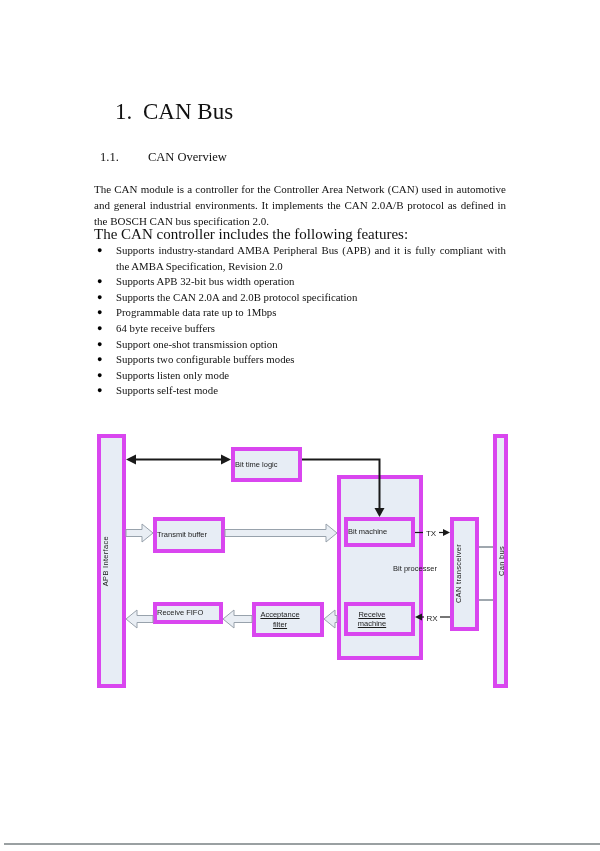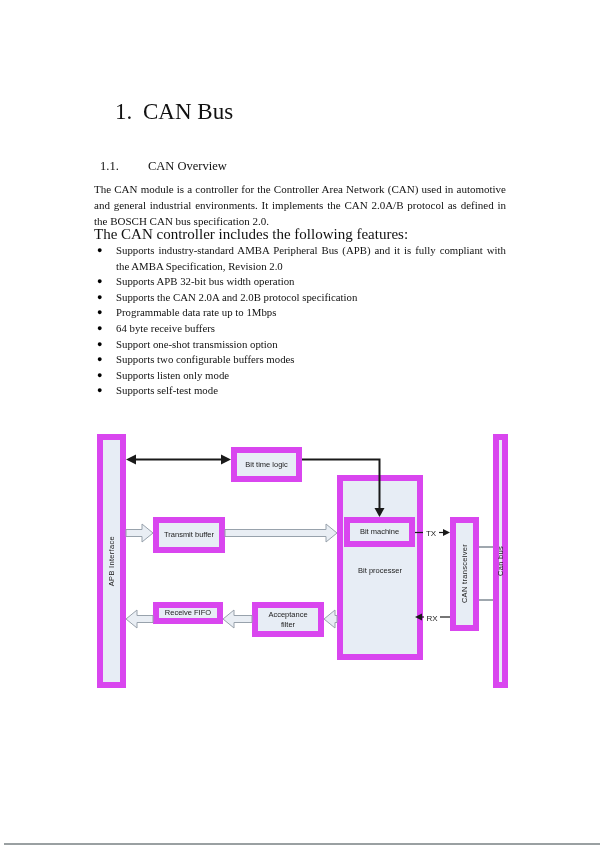--- a/index.html
+++ b/index.html
@@ -17,21 +17,21 @@
     font-size:23px;line-height:28px;font-weight:400;
     display:flex;
   }
   .h1 .num{width:28px;}
   .h2{
     position:absolute;left:100px;
     font-size:12.5px;line-height:16px;font-weight:400;
     display:flex;
   }
   .h2 .num{width:48px;}
-  .h2a{top:158px;align-items:center;}
+  .h2a{top:149px;align-items:center;}
   .h2b{top:412px;}
   .para{
     position:absolute;left:94px;top:161px;width:412px;
     font-size:11px;line-height:16px;text-align:justify;margin-top:20px;
   }
   .intro{
     position:absolute;left:94px;top:227px;width:412px;
     font-size:15px;line-height:15px;
   }
   .features{
@@ -44,40 +44,41 @@
     text-align:justify;
   }
   .features .bullet{
     position:absolute;left:0;top:0px;
     font-size:9px;line-height:15.6px;color:#000;
   }
   
   .dbox{
     position:absolute;
     background:#e7edf5;
-    border:6px solid #d946ef;
+    border:4px solid #d946ef;
     box-sizing:border-box;
-    display:flex;align-items:center;justify-content:center;
+    display:flex;align-items:center;justify-content:flex-start;
     font-family:"Liberation Sans", sans-serif;
     font-size:7.5px;color:#1c1c1c;
     text-align:center;line-height:1.25;
   }
   .dbox.big{align-items:flex-start;}
   .vlabel{
     writing-mode:vertical-rl;
     transform:rotate(180deg);
     white-space:nowrap;
     letter-spacing:0.3px;
   }
   .nowrap{white-space:nowrap;}
   .bp-label{
     position:absolute;left:0;top:85px;width:100%;
     text-align:center;
-  }
-  .wrap48{width:48px;}
+    padding-left:35px;
+  }
+  .wrap48{width:48px;text-decoration:underline;}
   svg.overlay{
     position:absolute;left:0;top:0;z-index:6;
     pointer-events:none;
   }
   .footer-line{
     position:absolute;left:4px;top:843px;width:596px;height:2px;
     background:#9aa0a2;
   }
 </style>
 </head>
@@ -129,20 +130,23 @@
   </div>
 
   <div class="dbox" style="left:344px;top:517px;width:71px;height:30px;">
     <span class="nowrap">Bit machine</span>
   </div>
 
   <div class="dbox" style="left:153px;top:517px;width:72px;height:36px;">
     <span class="nowrap">Transmit buffer</span>
   </div>
 
+  <div class="dbox" style="left:344px;top:602px;width:71px;height:34px;">
+    <span class="wrap48">Receive machine</span>
+  </div>
 
   <div class="dbox" style="left:153px;top:602px;width:70px;height:22px;">
     <span class="nowrap">Receive FIFO</span>
   </div>
 
   <div class="dbox" style="left:252px;top:602px;width:72px;height:35px;">
     <span class="wrap48">Acceptance filter</span>
   </div>
 
   <div class="dbox" style="left:450px;top:517px;width:29px;height:114px;">

